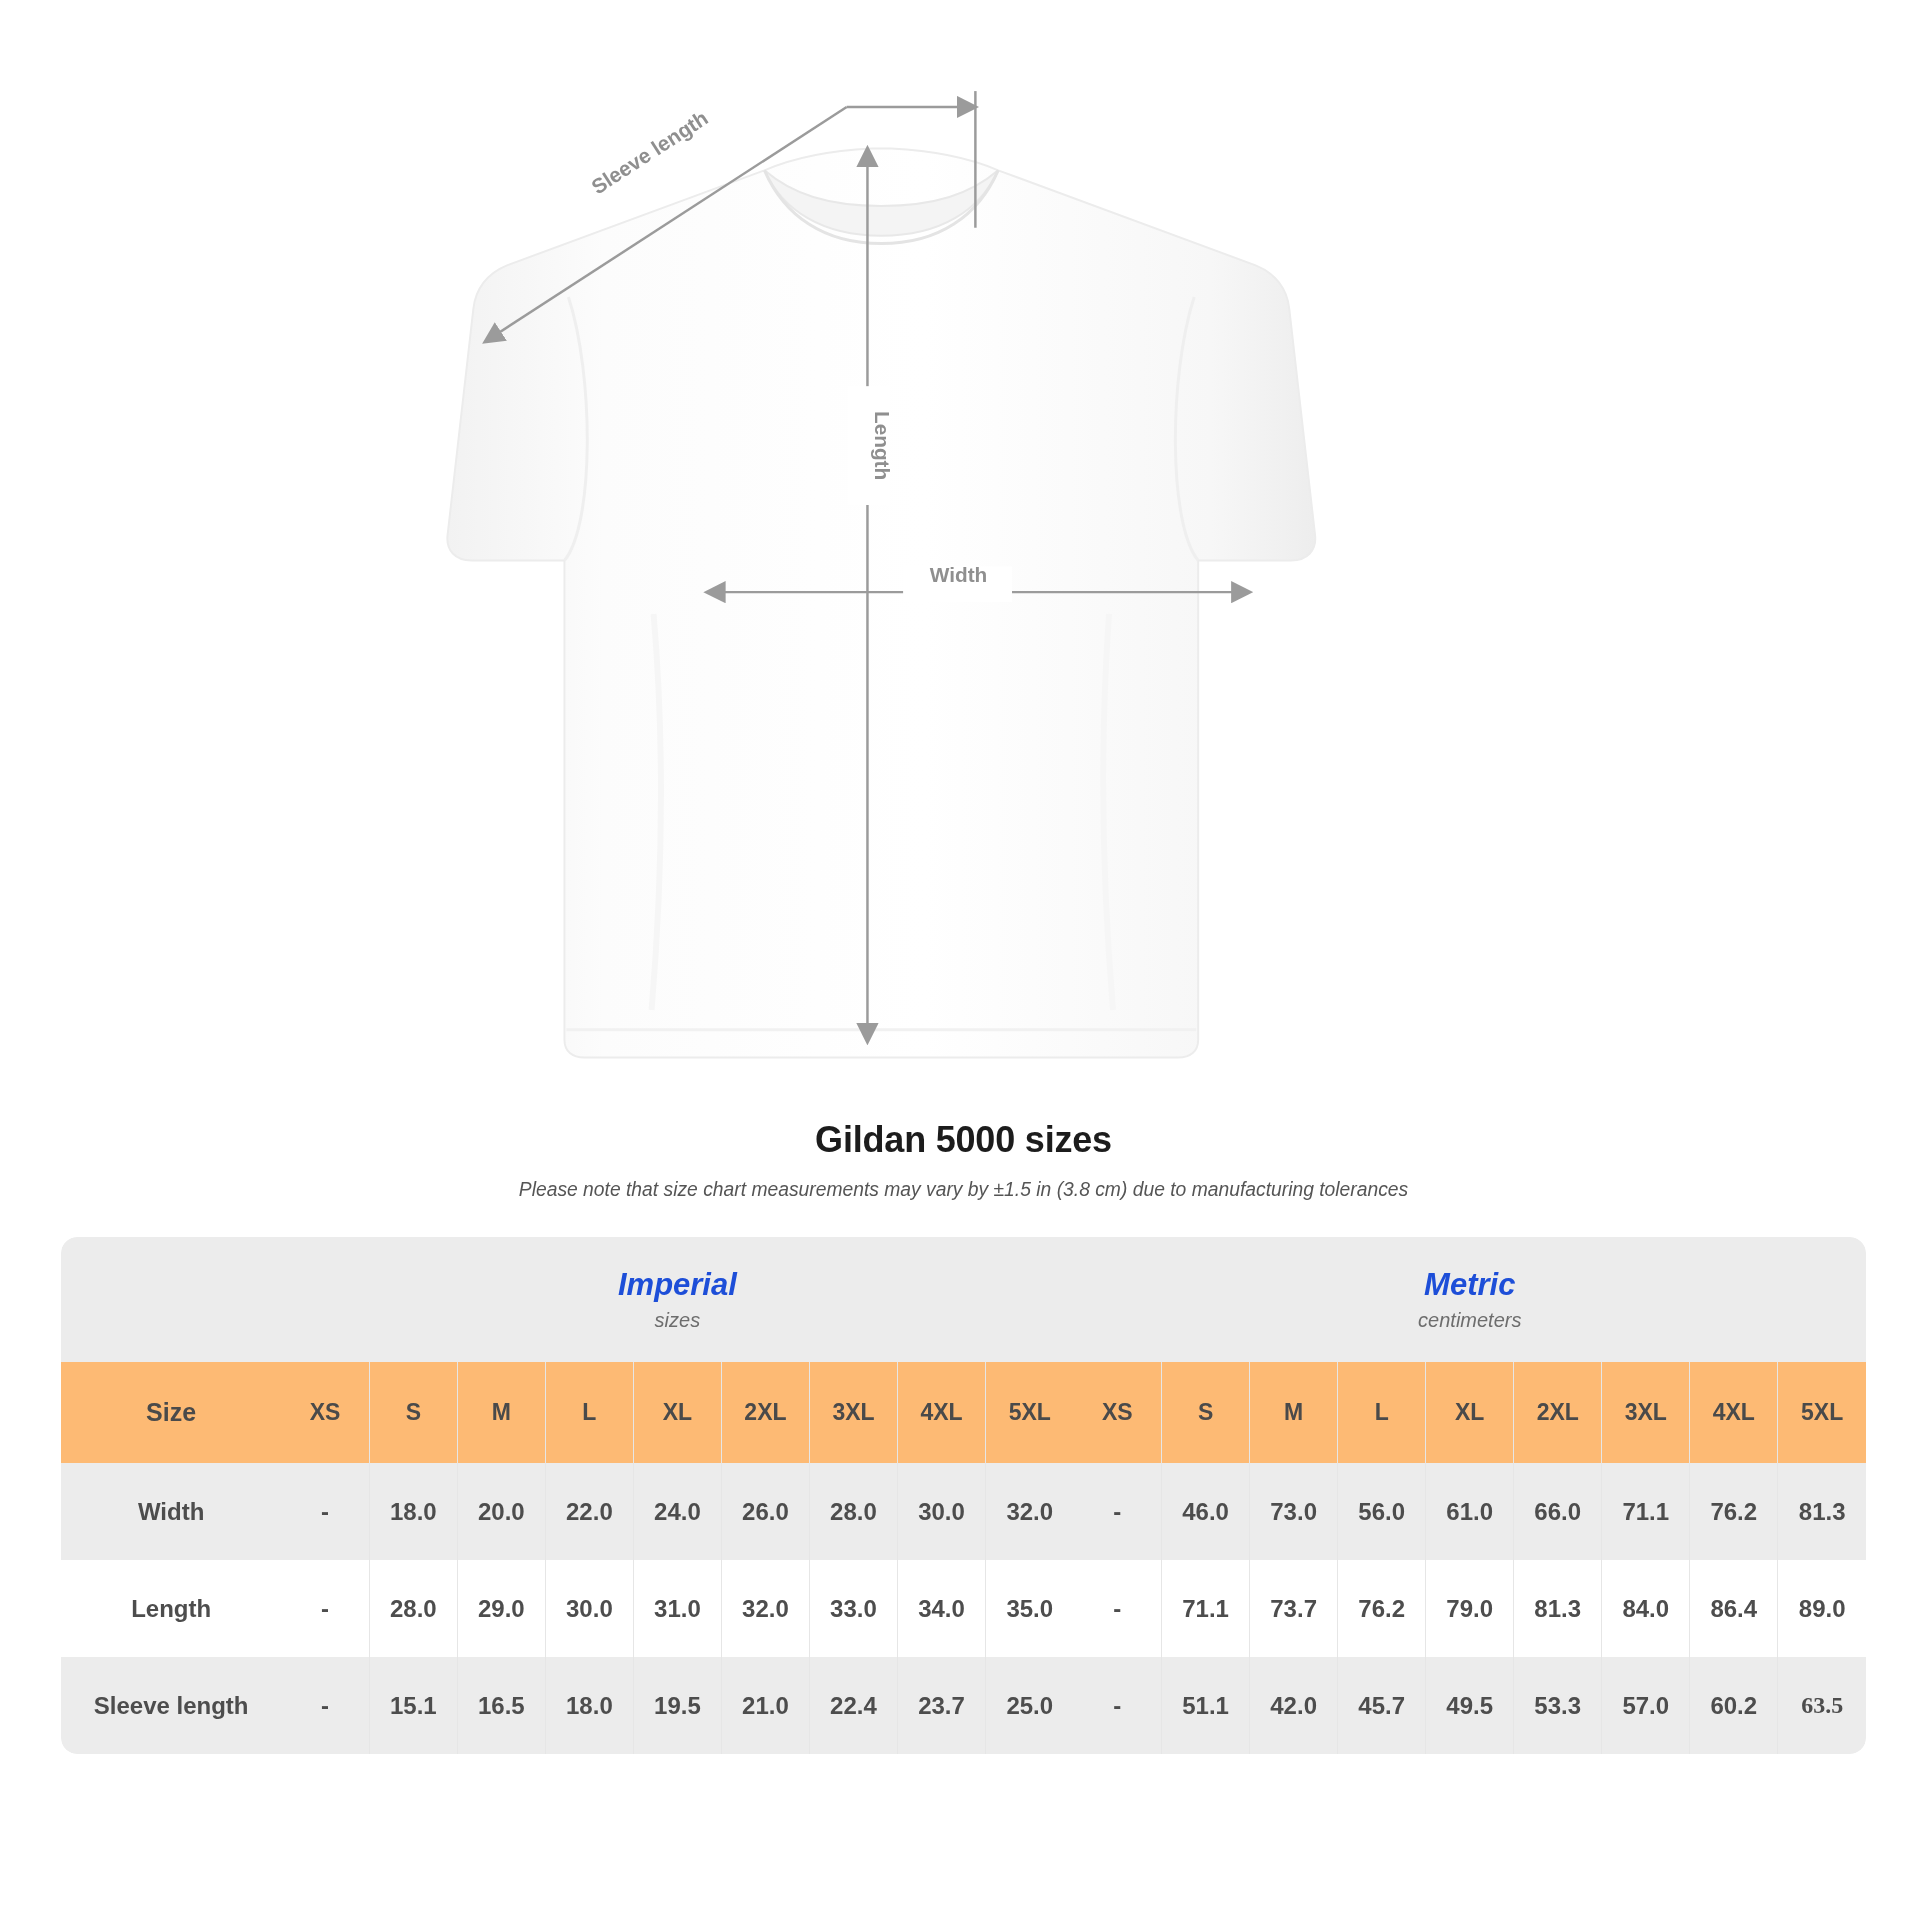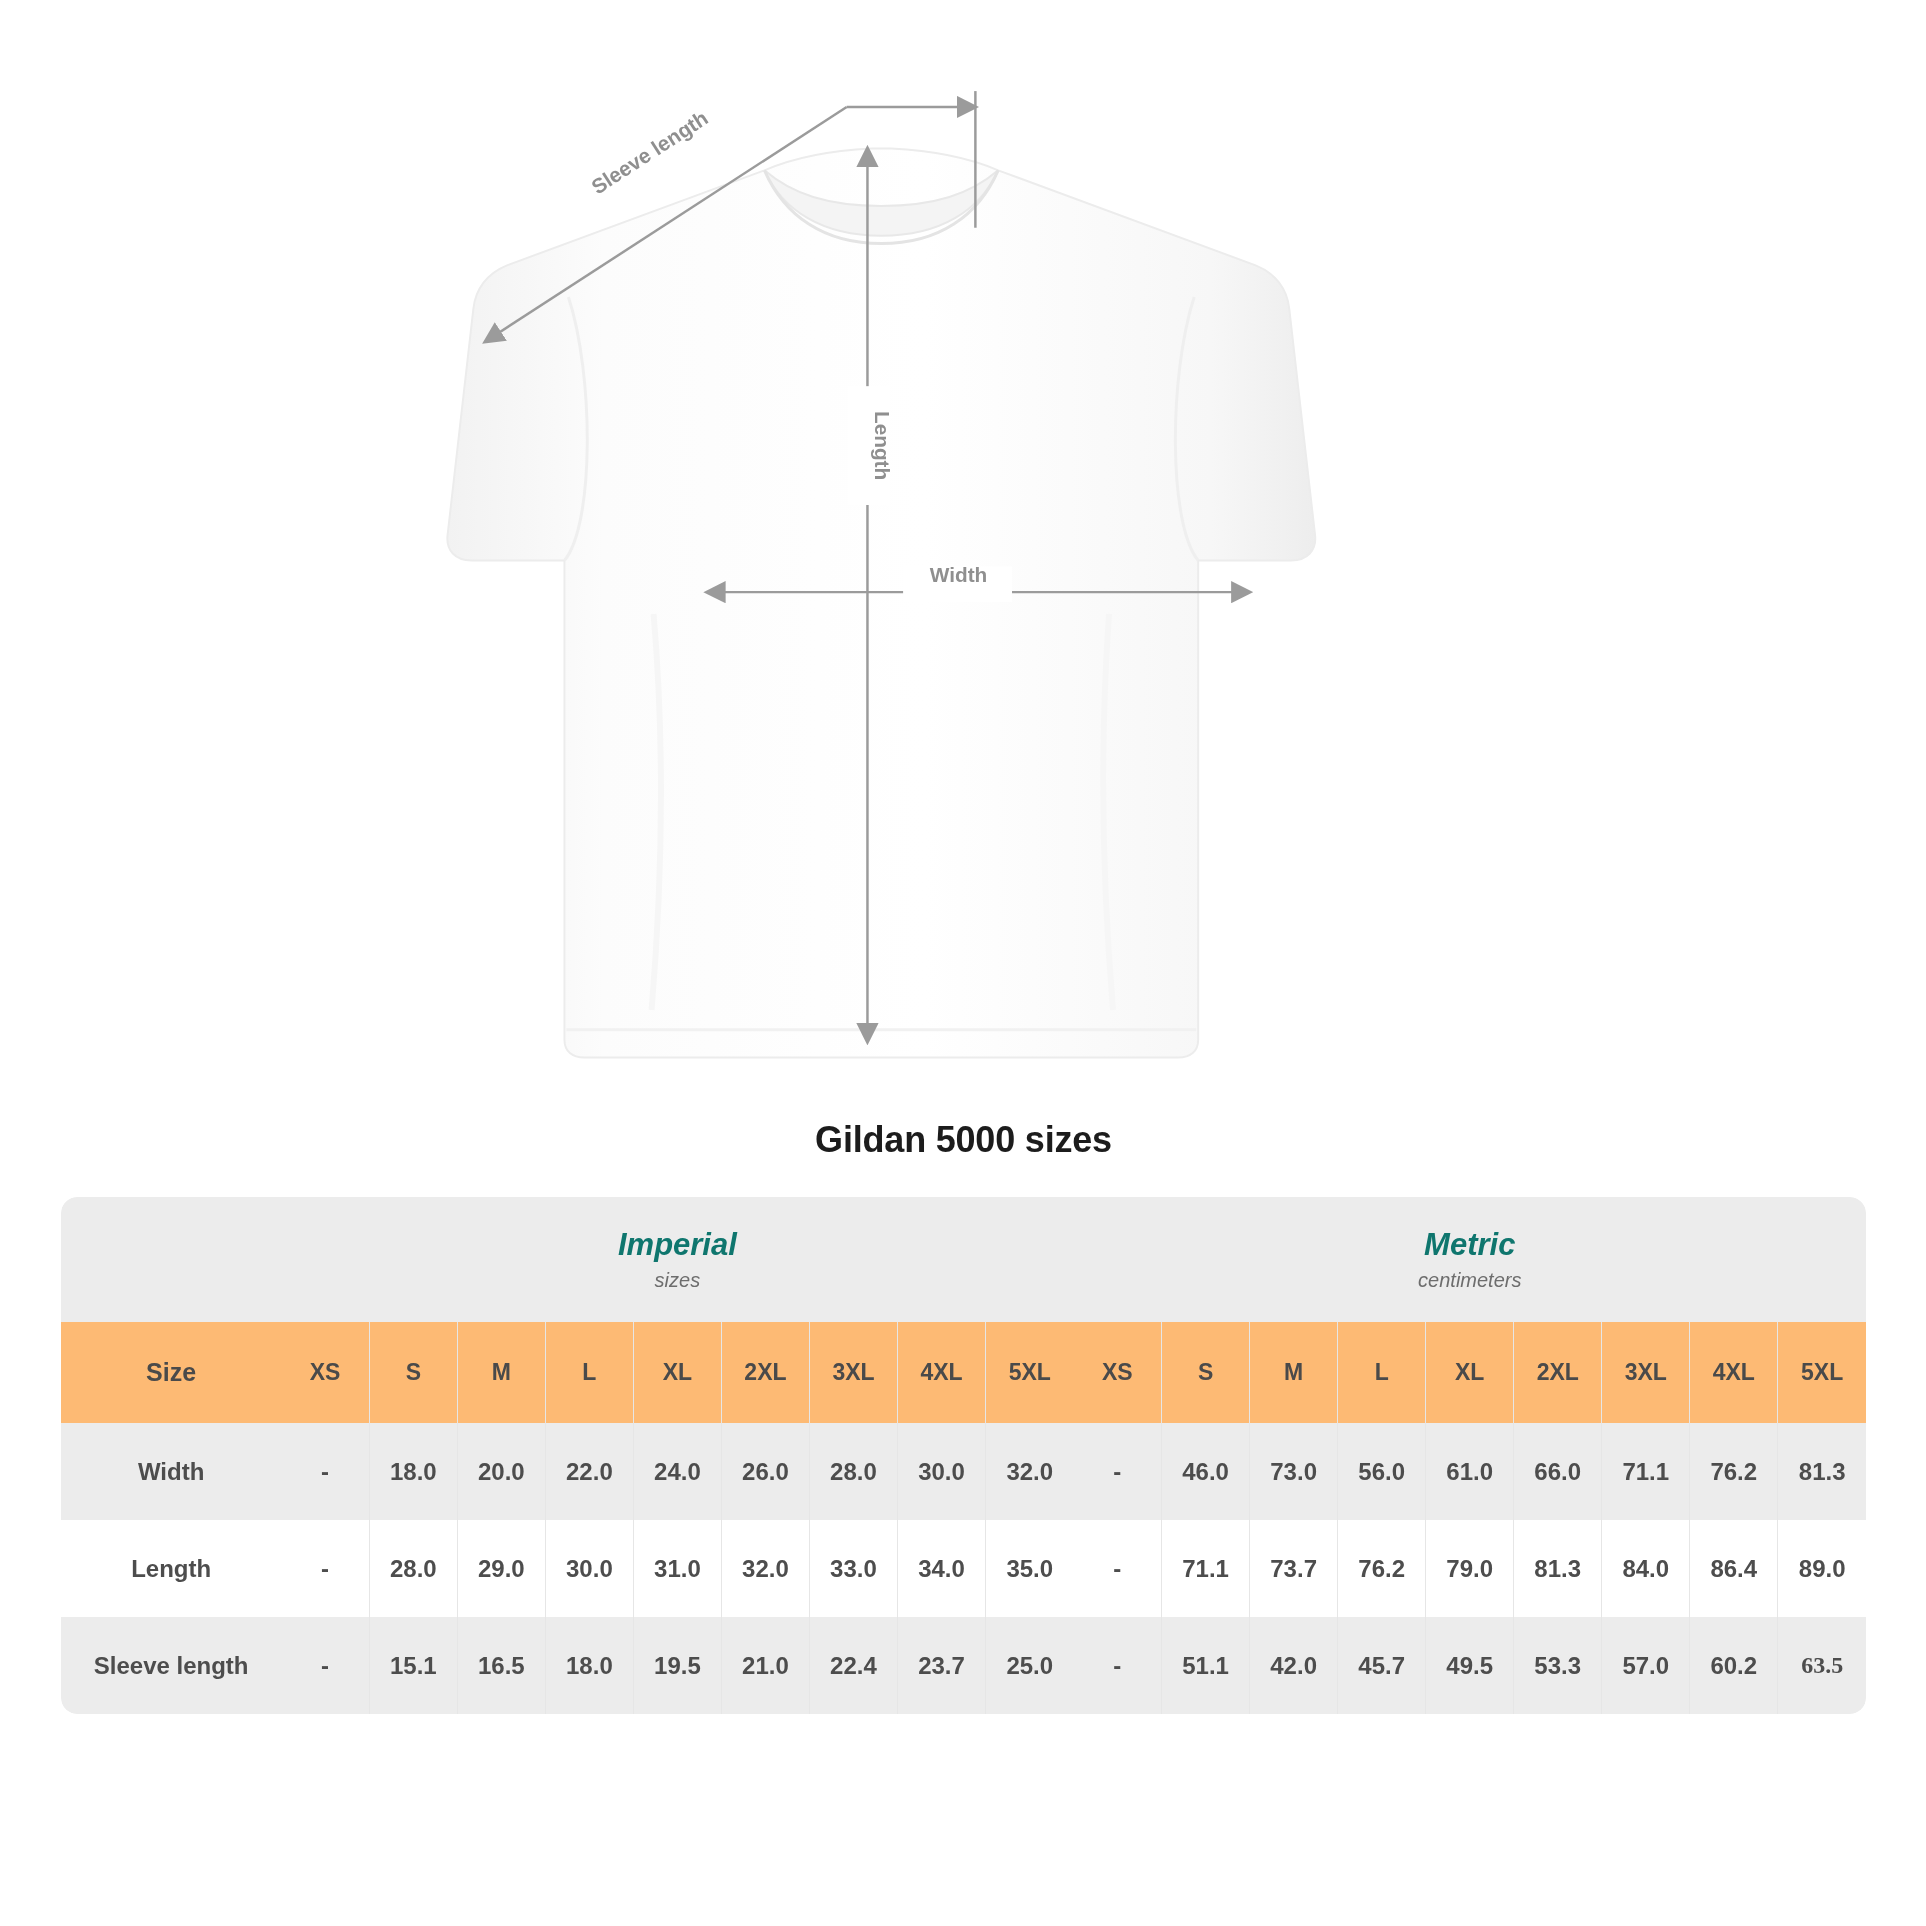--- a/index.html
+++ b/index.html
@@ -75,21 +75,21 @@
   
   .unit-row td {
     background: #ececec;
     height: 125px;
     padding: 0;
   }
   .unit-name {
     font-size: 31px;
     font-style: italic;
     font-weight: bold;
-    color: #0f766e;
+    color: #1d4ed8;
     line-height: 1.15;
   }
   .unit-sub {
     font-size: 20px;
     font-style: italic;
     font-weight: normal;
     color: #6d6d6d;
     margin-top: 6px;
   }
   .unit-row td.corner { background: #ececec; }
@@ -210,20 +210,21 @@
       <g>
         <line x1="714" y1="598" x2="1262" y2="598" stroke="#9b9b9b" stroke-width="2.5" marker-start="url(#arrowStart)" marker-end="url(#arrowEnd)"></line>
         <rect x="912" y="572" width="110" height="36" fill="#ffffff"></rect>
         <text class="dim-label" x="968" y="588" text-anchor="middle">Width</text>
       </g>
     </svg>
   </div>
 
   <div class="title-block">
     <h1 class="chart-title">Gildan 5000 sizes</h1>
+    <div class="chart-note">Please note that size chart measurements may vary by ±1.5 in (3.8 cm) due to manufacturing tolerances</div>
   </div>
 
   <div class="table-wrap">
     <table class="size-table">
       <colgroup>
         <col style="width:12.2%">
         <col span="18" style="width:4.877%">
       </colgroup>
       <tbody>
 

